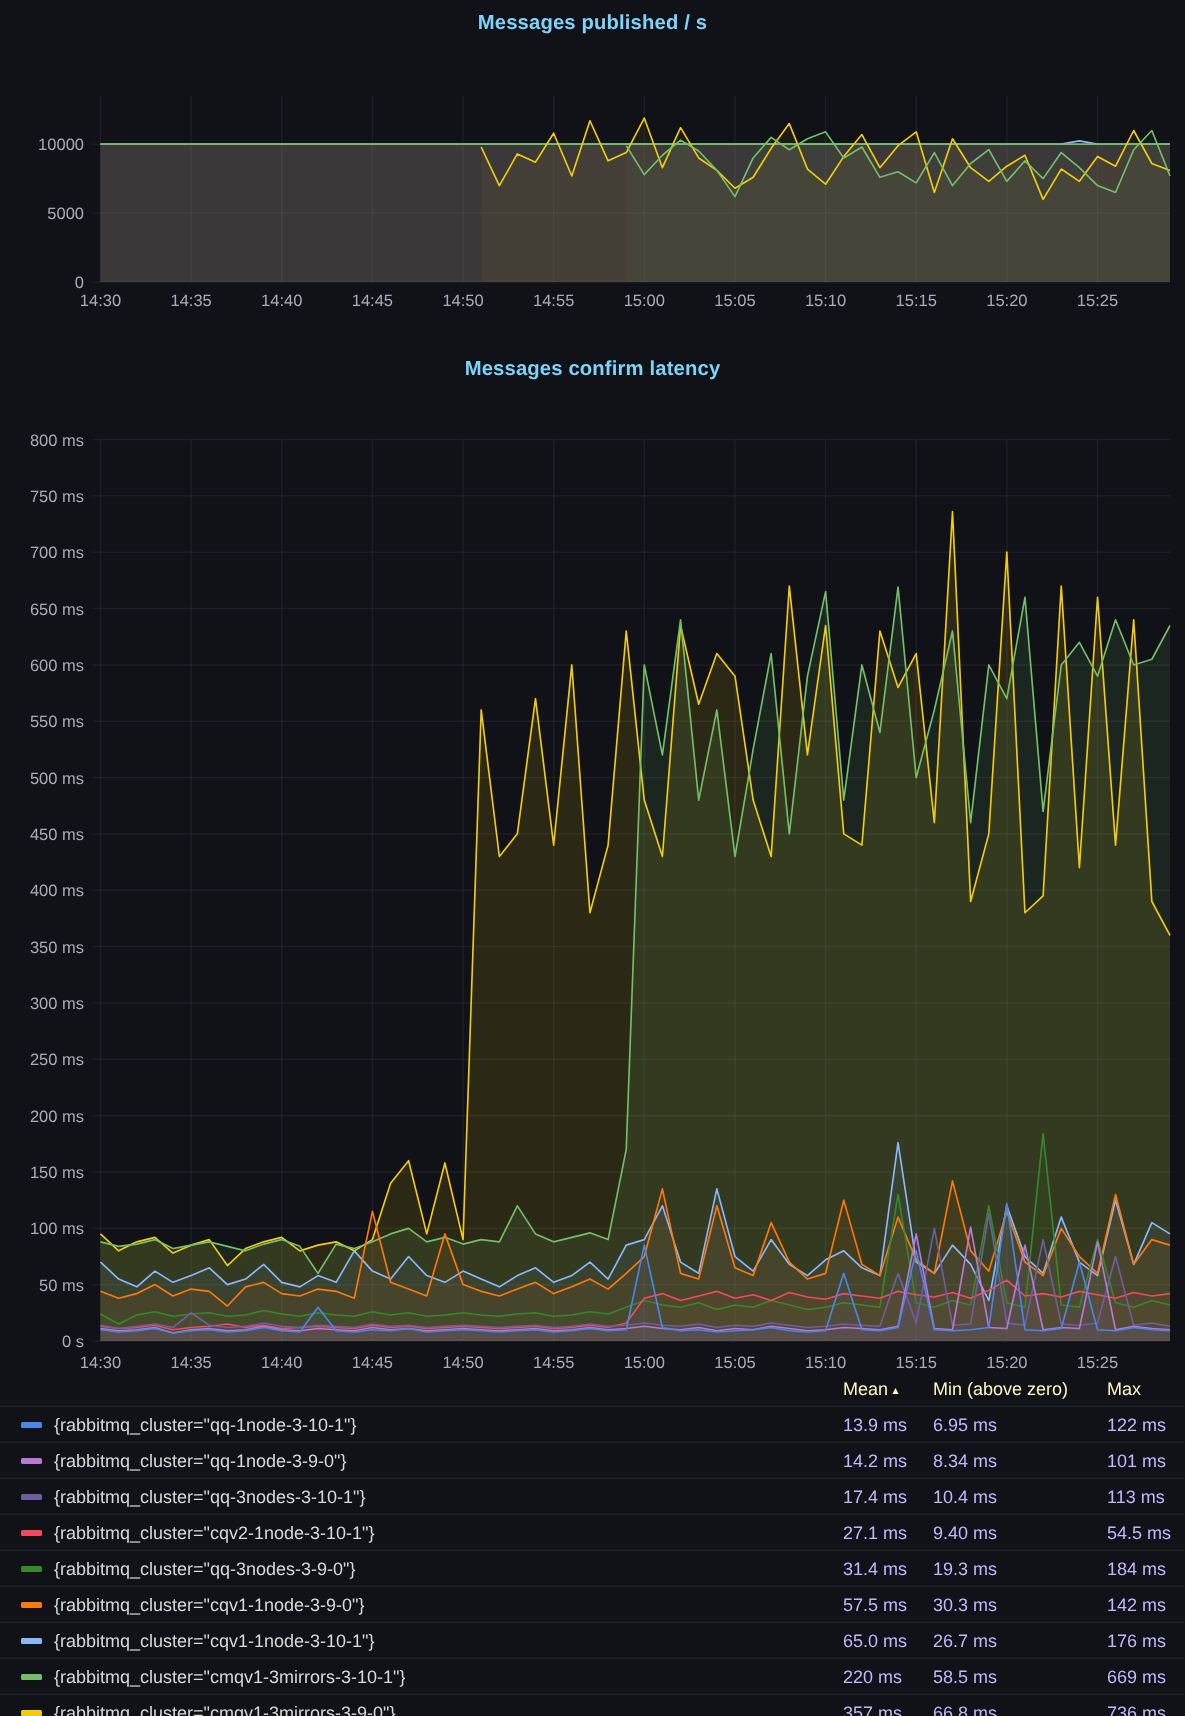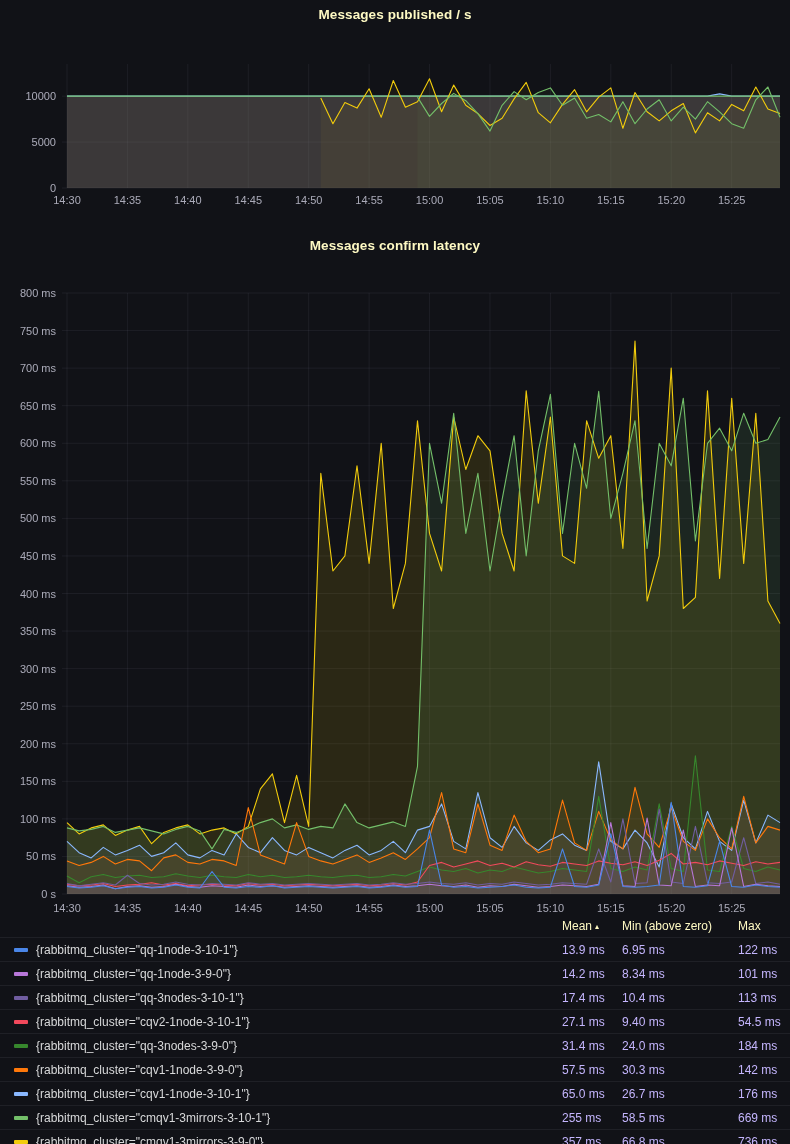--- a/index.html
+++ b/index.html
@@ -3,21 +3,21 @@
 <meta charset="utf-8">
 <style>
   html,body{margin:0;padding:0;}
   body{
     width:790px;height:1144px;overflow:hidden;
     background:#111217;
     font-family:"Liberation Sans", sans-serif;
     color:#D8D9DA;
   }
   .panel-title{
-    text-align:center;color:#fef9c3;font-size:13.5px;font-weight:600;
+    text-align:center;color:#7dd3fc;font-size:13.5px;font-weight:600;
     letter-spacing:.1px;
   }
   .panel-title.first{height:28px;line-height:30px;}
   .panel-title.second{height:32px;line-height:40px;}
   svg.chart{display:block;}
   svg.chart text{font-family:"Liberation Sans", sans-serif;}
   .legend{font-size:12px;}
   .lg-grid{
     display:grid;grid-template-columns:1fr 60px 116px 52px;
     align-items:center;
@@ -221,21 +221,21 @@
     <div class="vcell">9.40 ms</div>
     <div class="vcell">54.5 ms</div>
   </div>
 
   <div class="lg-grid lg-row">
     <div class="name-cell">
       <span class="swatch" style="background: rgb(55, 135, 45);"></span>
       <span class="series-label">{rabbitmq_cluster="qq-3nodes-3-9-0"}</span>
     </div>
     <div class="vcell">31.4 ms</div>
-    <div class="vcell">24.0 ms</div>
+    <div class="vcell">19.3 ms</div>
     <div class="vcell">184 ms</div>
   </div>
 
   <div class="lg-grid lg-row">
     <div class="name-cell">
       <span class="swatch" style="background: rgb(255, 120, 10);"></span>
       <span class="series-label">{rabbitmq_cluster="cqv1-1node-3-9-0"}</span>
     </div>
     <div class="vcell">57.5 ms</div>
     <div class="vcell">30.3 ms</div>
@@ -250,21 +250,21 @@
     <div class="vcell">65.0 ms</div>
     <div class="vcell">26.7 ms</div>
     <div class="vcell">176 ms</div>
   </div>
 
   <div class="lg-grid lg-row">
     <div class="name-cell">
       <span class="swatch" style="background: rgb(115, 191, 105);"></span>
       <span class="series-label">{rabbitmq_cluster="cmqv1-3mirrors-3-10-1"}</span>
     </div>
-    <div class="vcell">255 ms</div>
+    <div class="vcell">220 ms</div>
     <div class="vcell">58.5 ms</div>
     <div class="vcell">669 ms</div>
   </div>
 
   <div class="lg-grid lg-row">
     <div class="name-cell">
       <span class="swatch" style="background: rgb(242, 204, 12);"></span>
       <span class="series-label">{rabbitmq_cluster="cmqv1-3mirrors-3-9-0"}</span>
     </div>
     <div class="vcell">357 ms</div>

